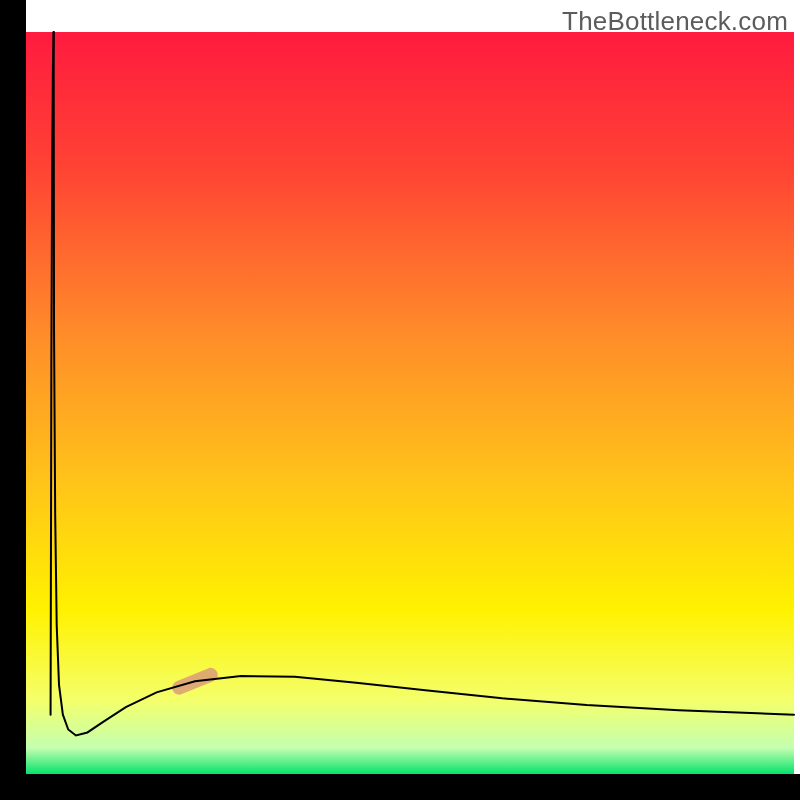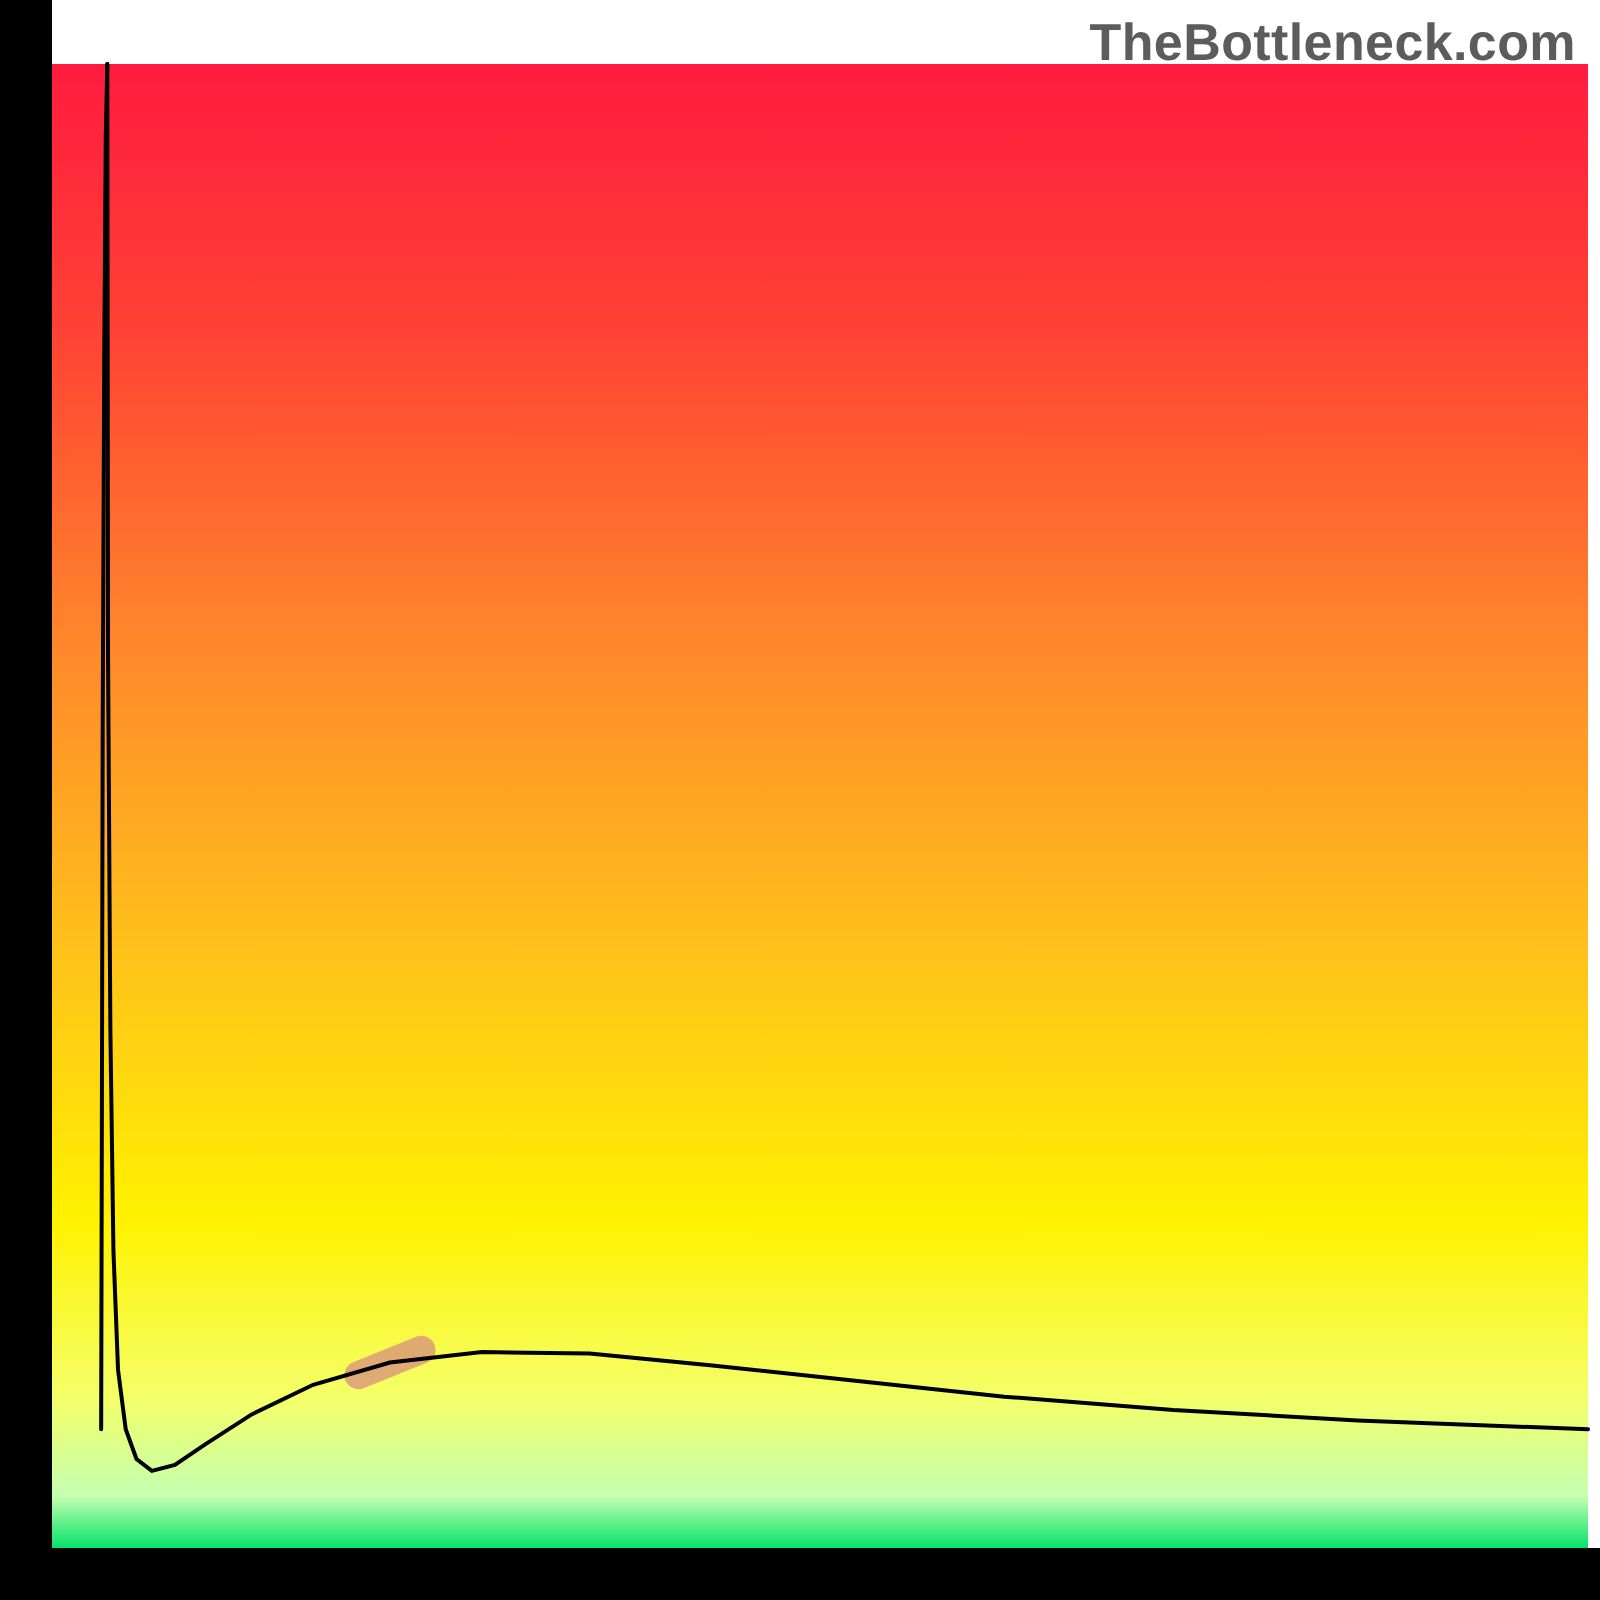--- a/index.html
+++ b/index.html
@@ -1,17 +1,17 @@
 <!DOCTYPE html>
 <html><head>
 <meta charset="utf-8">
 <style>
   * { margin: 0; padding: 0; box-sizing: border-box; }
   html, body { width: 800px; height: 800px; overflow: hidden; background: #fff; }
-  .stage { position: relative; width: 800px; height: 800px; font-weight: bold; }
+  .stage { position: relative; width: 800px; height: 800px; }
   .watermark {
     position: absolute;
     top: 6px;
     right: 12px;
     font-family: Arial, Helvetica, sans-serif;
     font-size: 26px;
     color: #5c5c5c;
     letter-spacing: 0.2px;
   }
   svg { display: block; }

